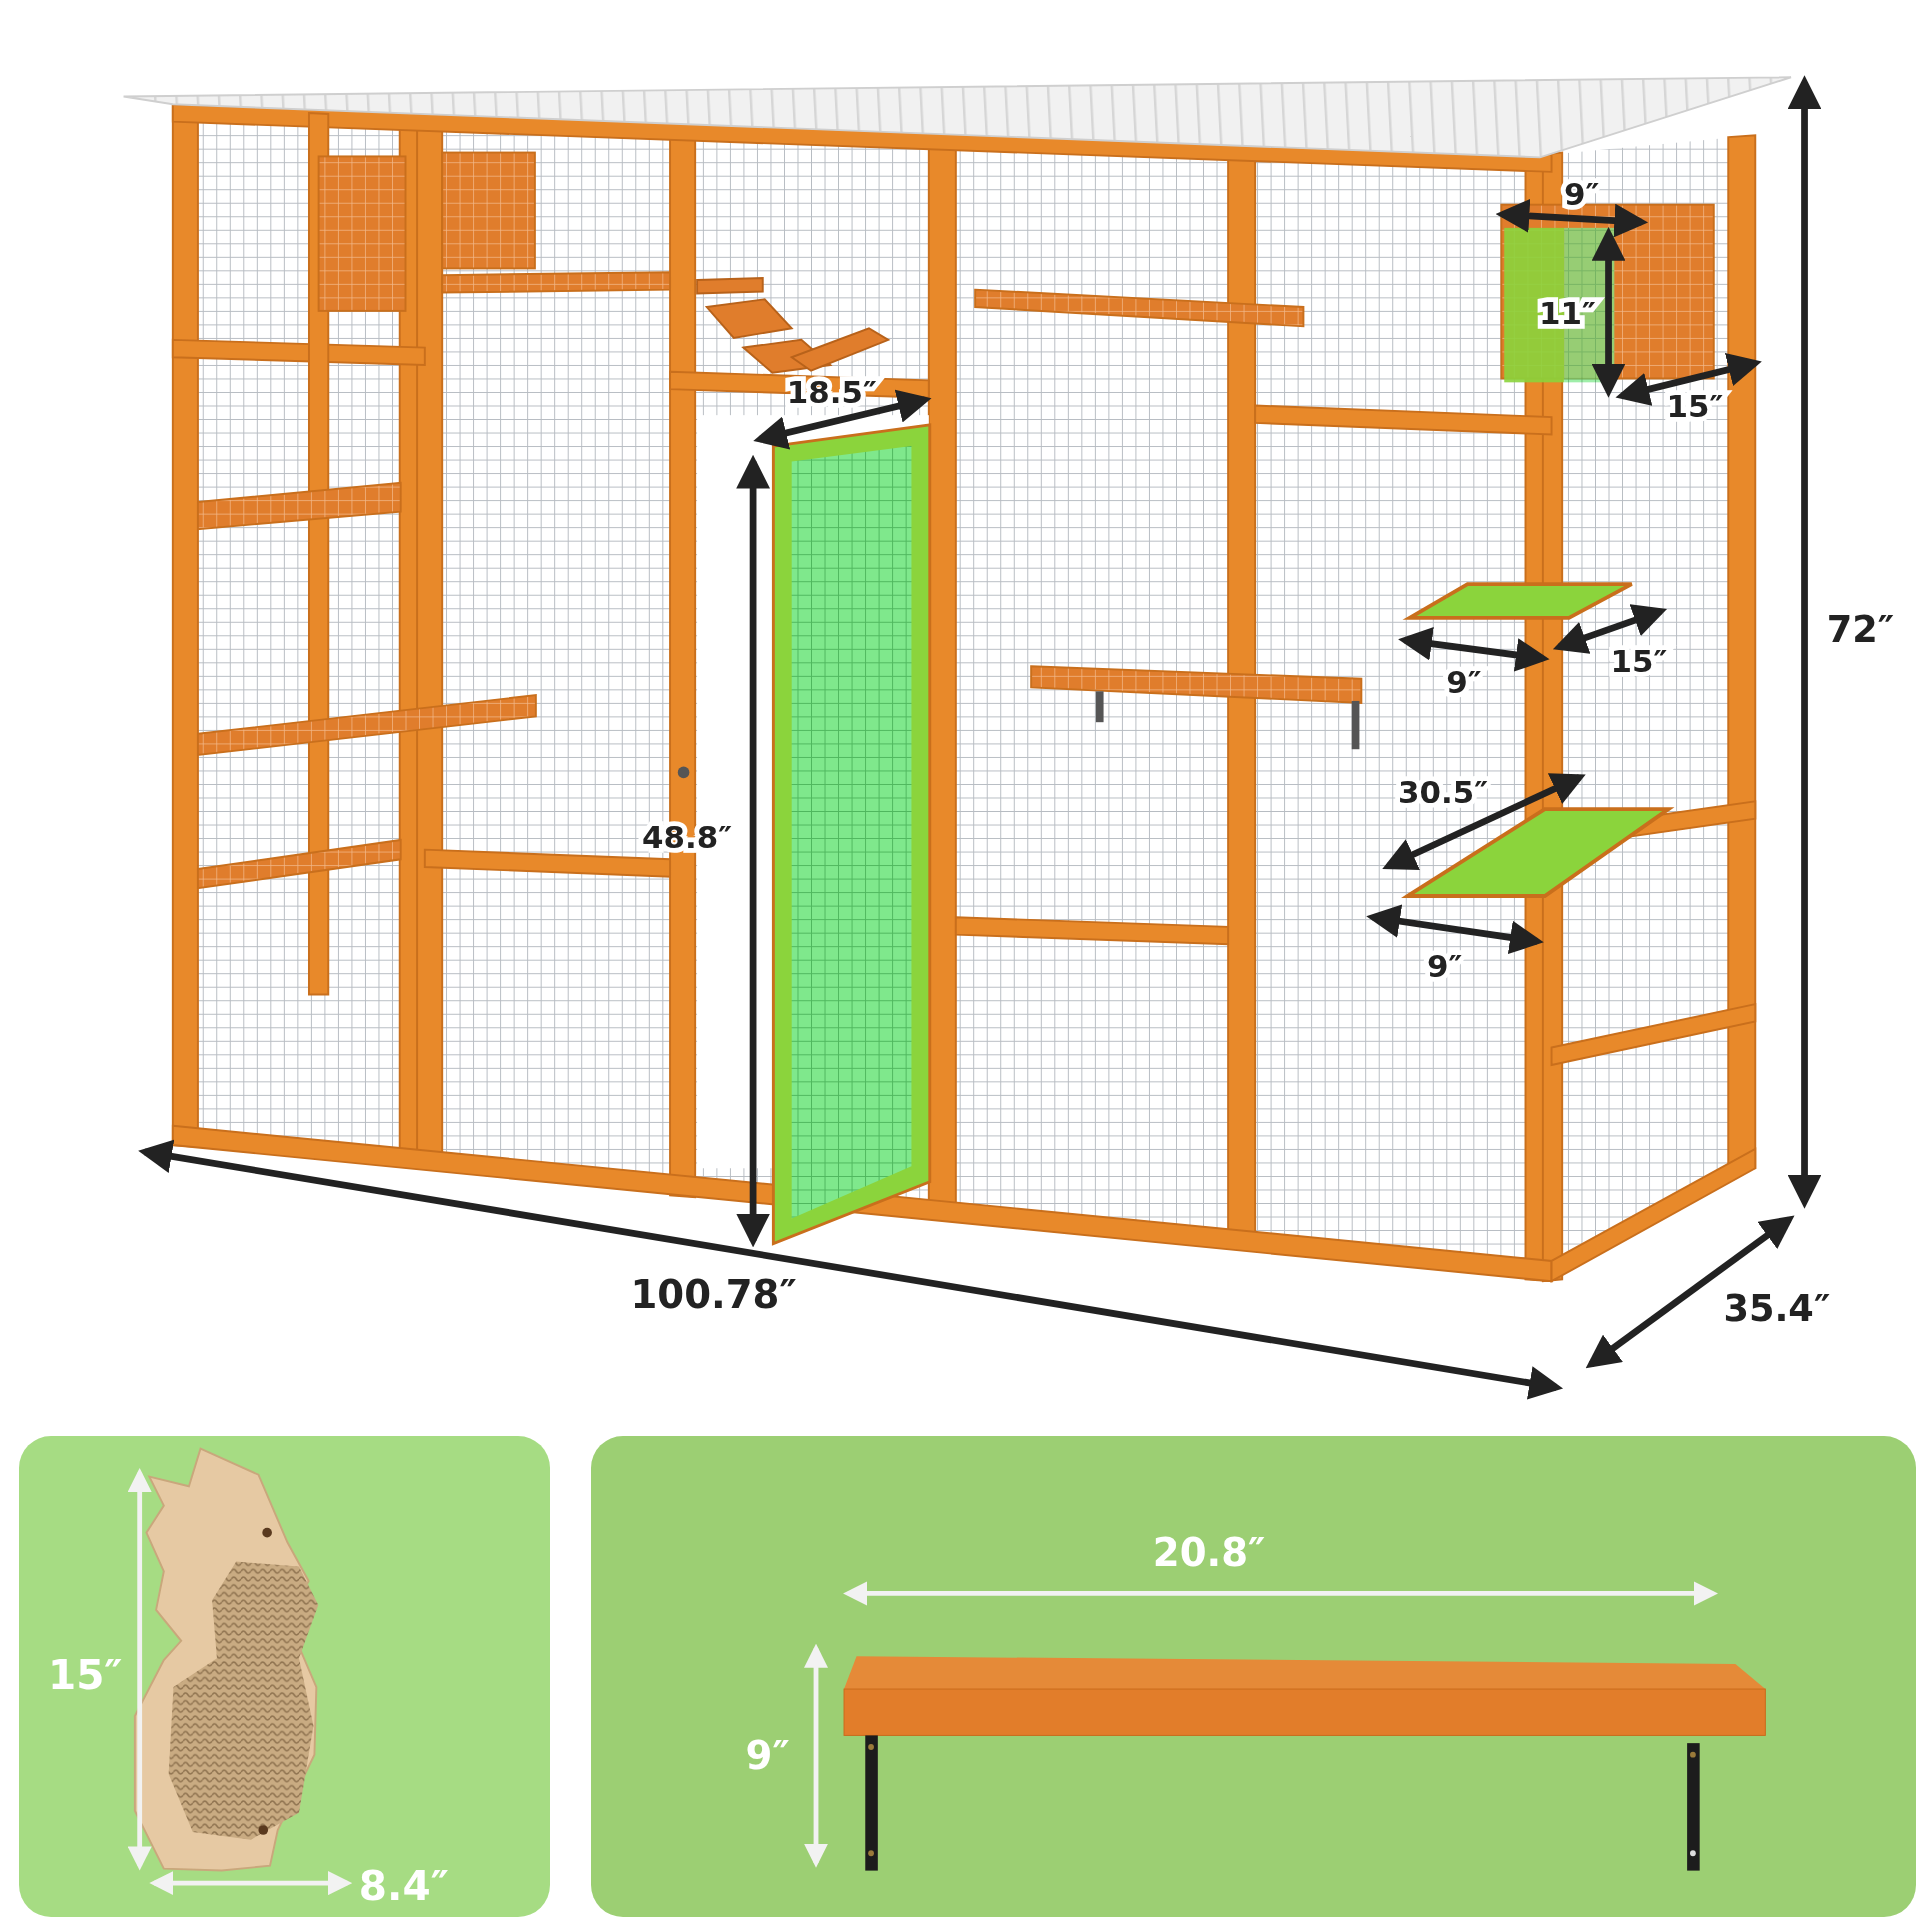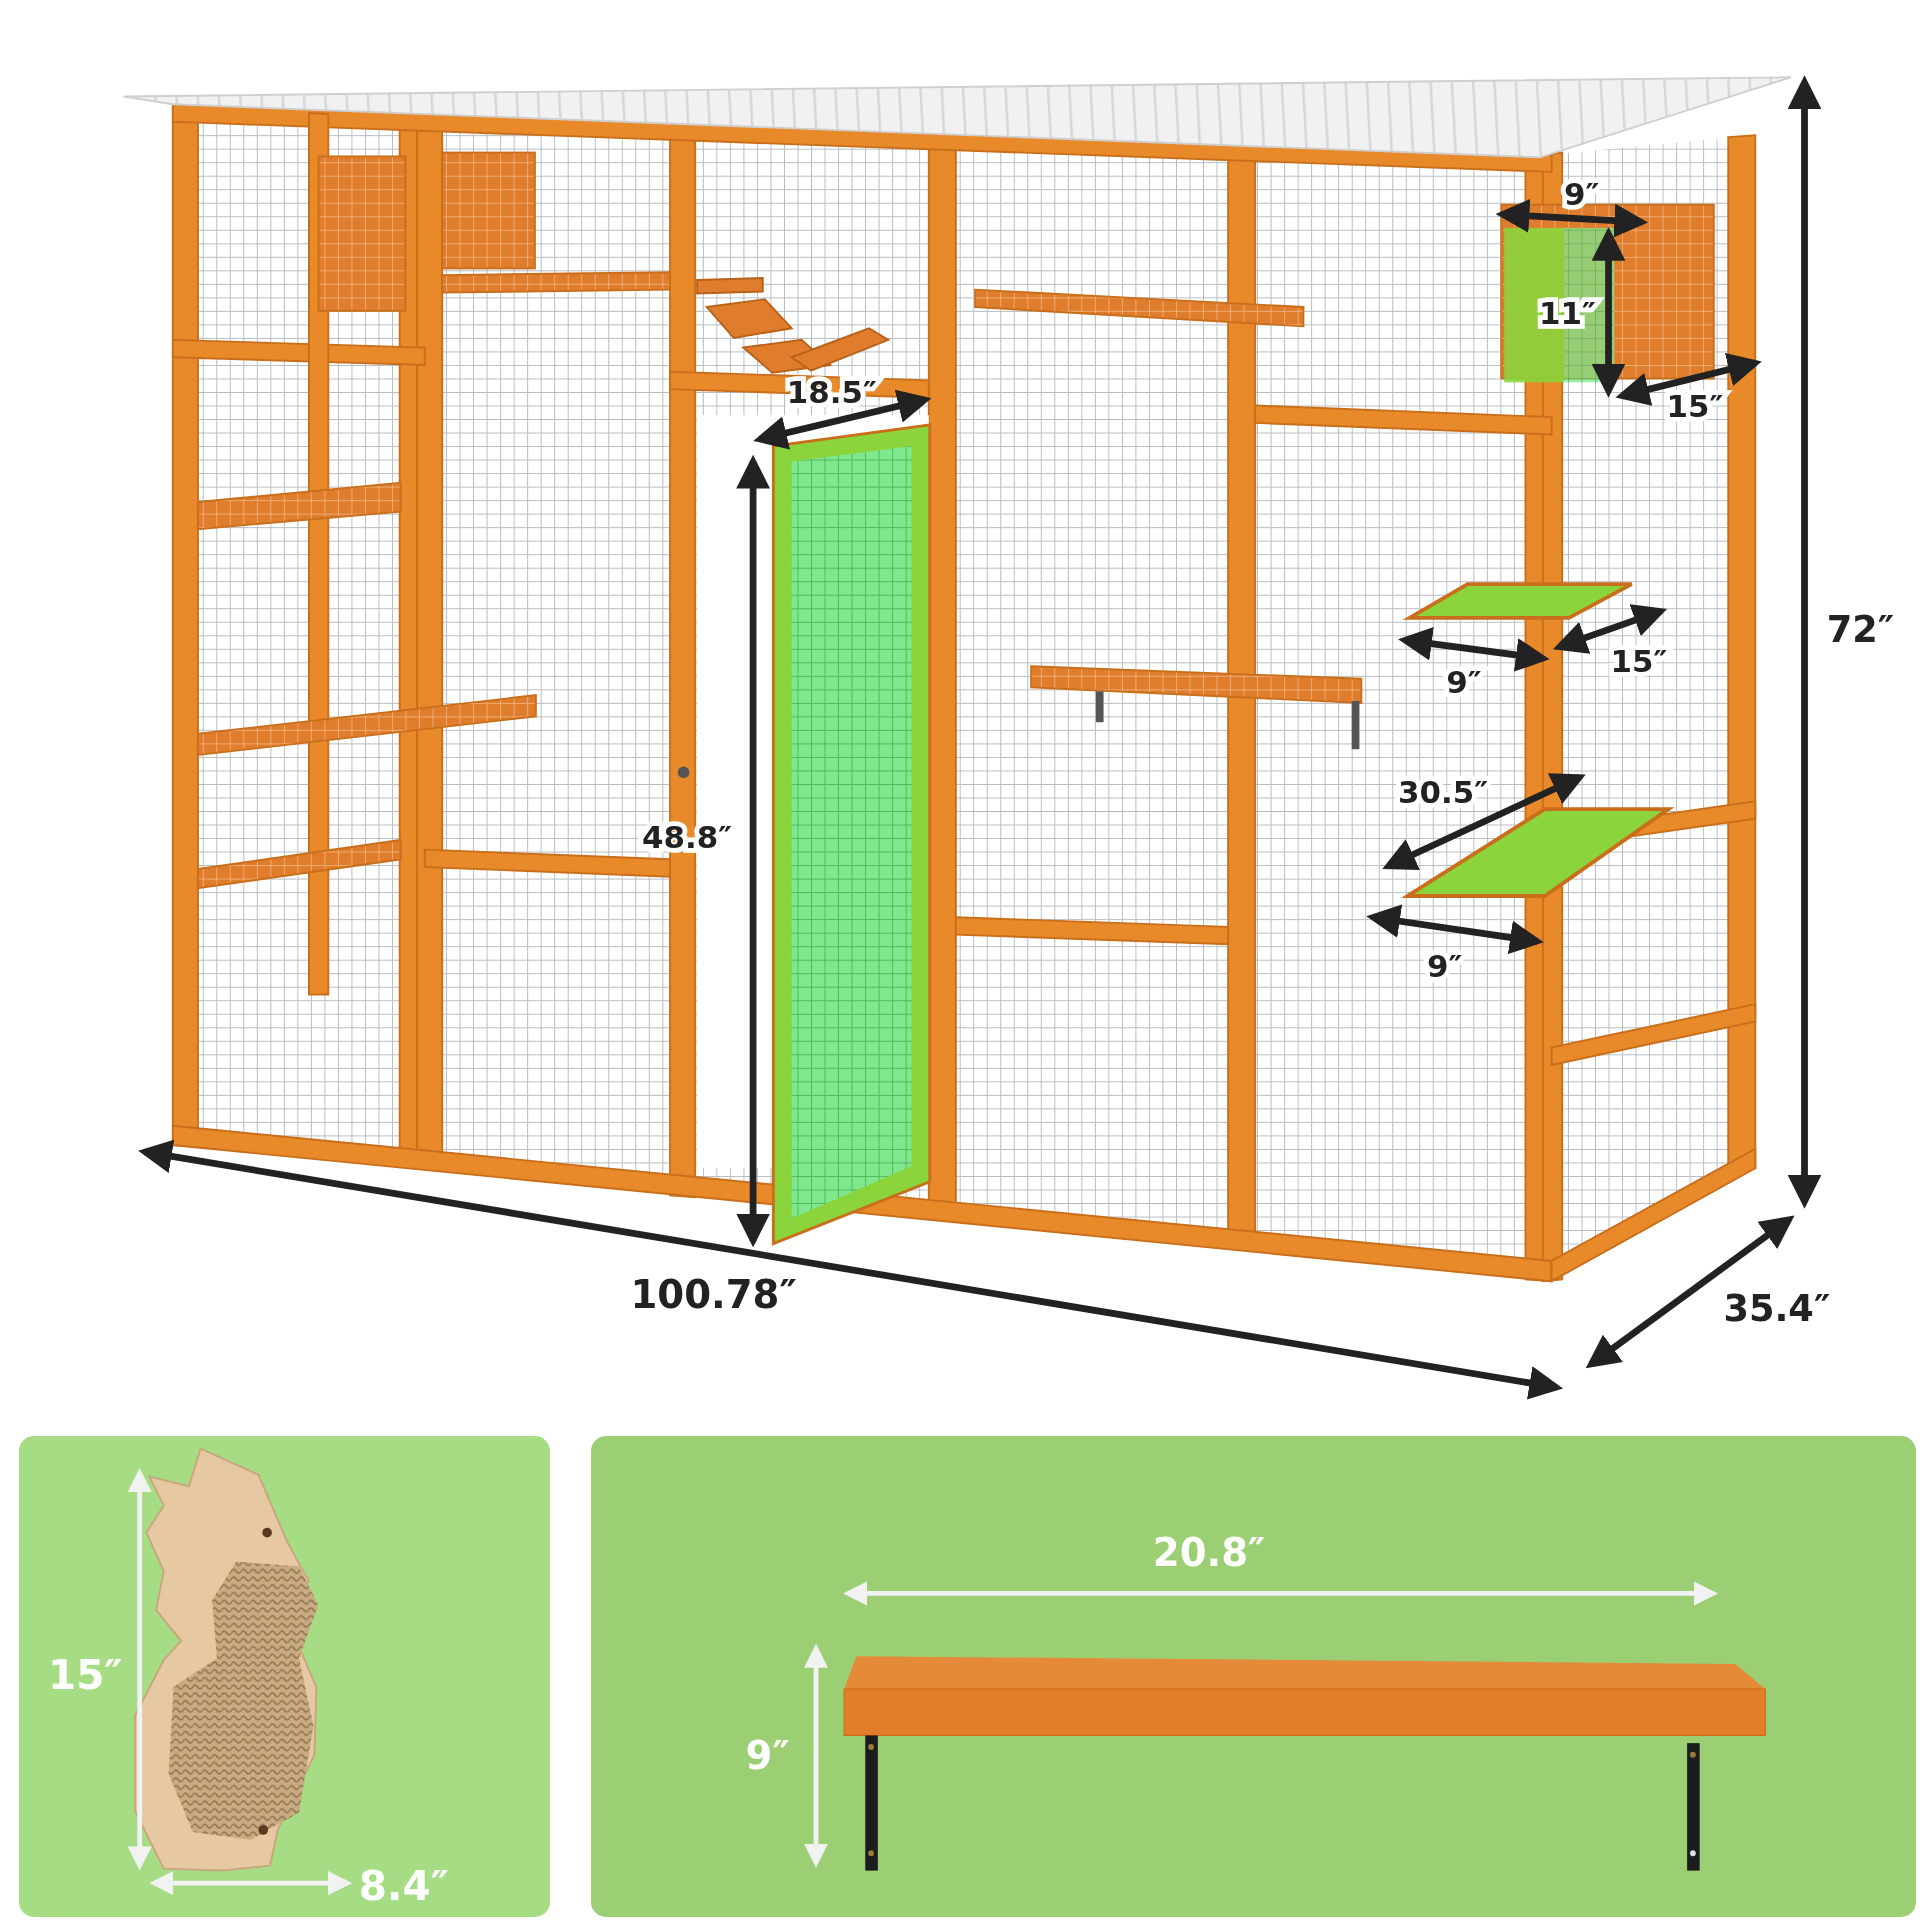--- a/index.html
+++ b/index.html
@@ -1,20 +1,20 @@
 <!DOCTYPE html>
 <html><head>
 <meta charset="utf-8">
 <style>
   html, body { margin:0; padding:0; background:#ffffff; }
   body { width:1931px; height:1931px; position:relative; overflow:hidden; font-family:"DejaVu Sans", "Liberation Sans", sans-serif; }
   #stage { position:absolute; left:0; top:0; width:1931px; height:1931px; }
   .dim-dark { font-family:"DejaVu Sans", sans-serif; font-weight:bold; fill:#222222; stroke:#ffffff; stroke-width:10px; paint-order:stroke; }
   .dim-light { font-family:"DejaVu Sans", sans-serif; font-weight:bold; fill:#ffffff; }
-  .panel { position:absolute; border-radius:15px; }
+  .panel { position:absolute; border-radius:32px; }
   #panel-scratcher { left:19.3px; top:1436px; width:531px; height:481px; background:#a6dc83; }
   #panel-shelf { left:591px; top:1436px; width:1325px; height:481px; background:#9ccf73; }
 </style>
 </head>
 <body>
 
 <svg id="stage" viewBox="0 0 2000 2000" xmlns="http://www.w3.org/2000/svg">
   <defs>
     <pattern id="mesh" width="14" height="14" patternUnits="userSpaceOnUse">
       <rect width="14" height="14" fill="#ffffff"></rect>

